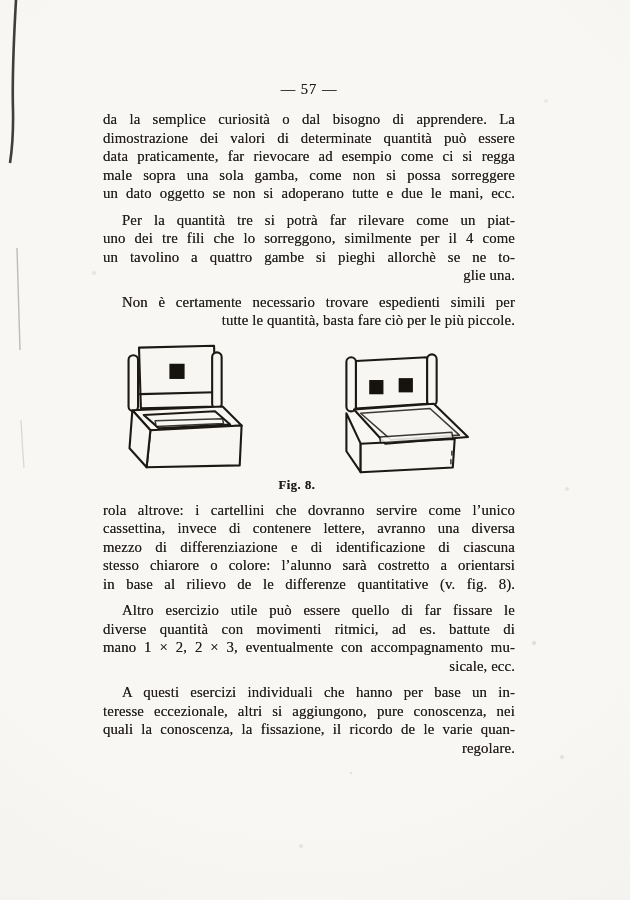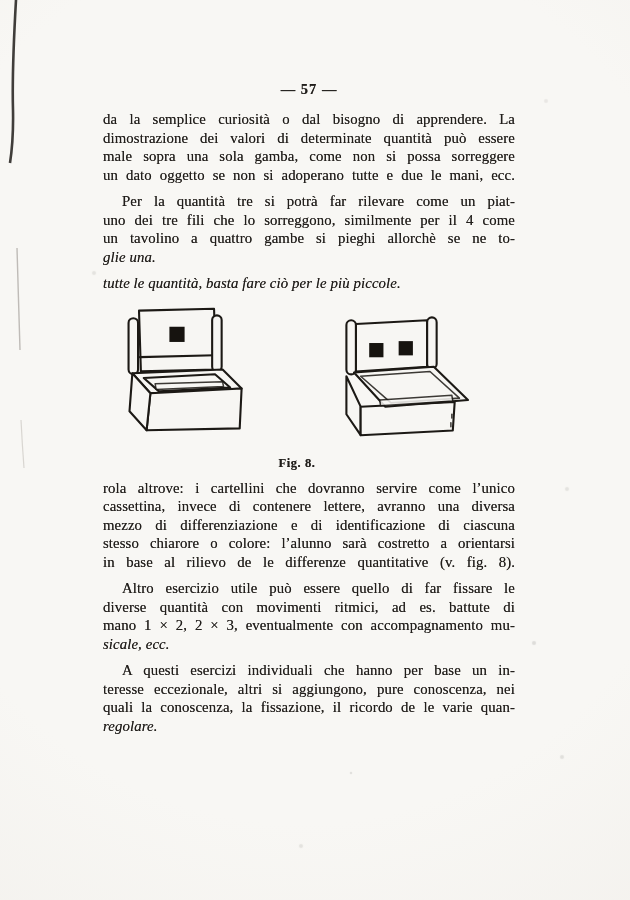--- a/index.html
+++ b/index.html
@@ -22,47 +22,47 @@
       433px 612px 1px 0   rgba(60,55,50,.12),
       93px  272px 1px 1px rgba(60,55,50,.10),
       566px 488px 1px 1px rgba(60,55,50,.10),
       545px 100px 1px 1px rgba(60,55,50,.08),
       300px 845px 1px 1px rgba(60,55,50,.10);
   }
   .text-col {
     position:absolute; left:95px; top:80px; width:428px;
   }
   .pagenum {
-    text-align:center; font-weight:bold; font-size:14.5px; line-height:18px;
+    text-align:center; font-weight:normal; font-size:14.5px; line-height:18px;
     letter-spacing:1px; margin-bottom:12px;
     text-shadow:0 0 .4px rgba(30,27,24,.7);
   }
   .para { margin:8px; }
   .line {
     font-size:14.8px; line-height:18.5px; height:18.5px; overflow:hidden;
     letter-spacing:.1px; white-space:normal;
     text-shadow:0 0 .45px rgba(33,30,27,.75);
   }
   .line-just { text-align:justify; text-align-last:justify; }
-  .line-left { text-align:left;font-style:italic; }
+  .line-left { text-align:right; }
   .line-indent { text-indent:19px; }
   .figure-block { margin:8px 0 5px; }
   .figure-boxes {
     display:flex; align-items:flex-end; justify-content:space-between;
     padding:0 36px 0 6px;
   }
   .box-svg polygon, .box-svg rect, .box-svg line {
     stroke:#1c1915; stroke-width:2.2; fill:#f7f6f3;
     stroke-linejoin:round; stroke-linecap:round;
   }
   .box-svg line { fill:none; }
   .box-svg .thin { stroke-width:1.6; opacity:.85; }
   .box-svg .blk { fill:#16130f; stroke:none; }
   .figure-caption {
-    margin-top:18px; text-align:center; font-weight:bold; font-size:12.5px;
+    margin-top:3px; text-align:center; font-weight:bold; font-size:12.5px;
     letter-spacing:.6px; transform:translateX(-12px);
     text-shadow:0 0 .4px rgba(30,27,24,.7);
   }
 </style>
 </head>
 <body>
 
 <div class="page">
 
   <svg class="crease-svg" width="40" height="500">
@@ -72,30 +72,32 @@
   </svg>
 
   <div class="specks"></div>
 
   <div class="text-col">
     <div class="pagenum">— 57 —</div>
 
   <div class="para">
         <div class="line line-just">da la semplice curiosità o dal bisogno di apprendere. La</div>
         <div class="line line-just">dimostrazione dei valori di determinate quantità può essere</div>
+        <div class="line line-just">data praticamente, far rievocare ad esempio come ci si regga</div>
         <div class="line line-just">male sopra una sola gamba, come non si possa sorreggere</div>
         <div class="line line-just">un dato oggetto se non si adoperano tutte e due le mani, ecc.</div>
       </div>
       <div class="para">
         <div class="line line-just line-indent">Per la quantità tre si potrà far rilevare come un piat-</div>
         <div class="line line-just">uno dei tre fili che lo sorreggono, similmente per il 4 come</div>
         <div class="line line-just">un tavolino a quattro gambe si pieghi allorchè se ne to-</div>
         <div class="line line-left">glie una.</div>
       </div>
       <div class="para">
+        <div class="line line-just line-indent">Non è certamente necessario trovare espedienti simili per</div>
         <div class="line line-left">tutte le quantità, basta fare ciò per le più piccole.</div>
       </div>
       <div class="figure-block">
     <div class="figure-boxes">
 
       <svg class="box-svg" width="152" height="137" viewBox="0 0 160 140">
         <polygon points="40,8 119,6 121,70 42,72"></polygon>
         <line x1="41" y1="57" x2="120" y2="55"></line>
         <g>
               <rect x="72" y="25" width="16" height="16" class="blk"></rect>

